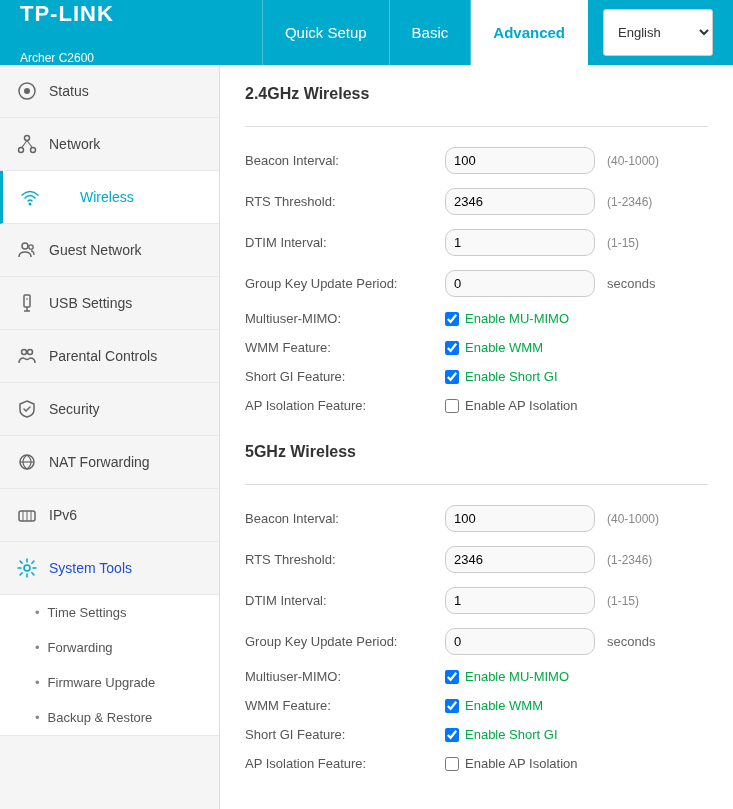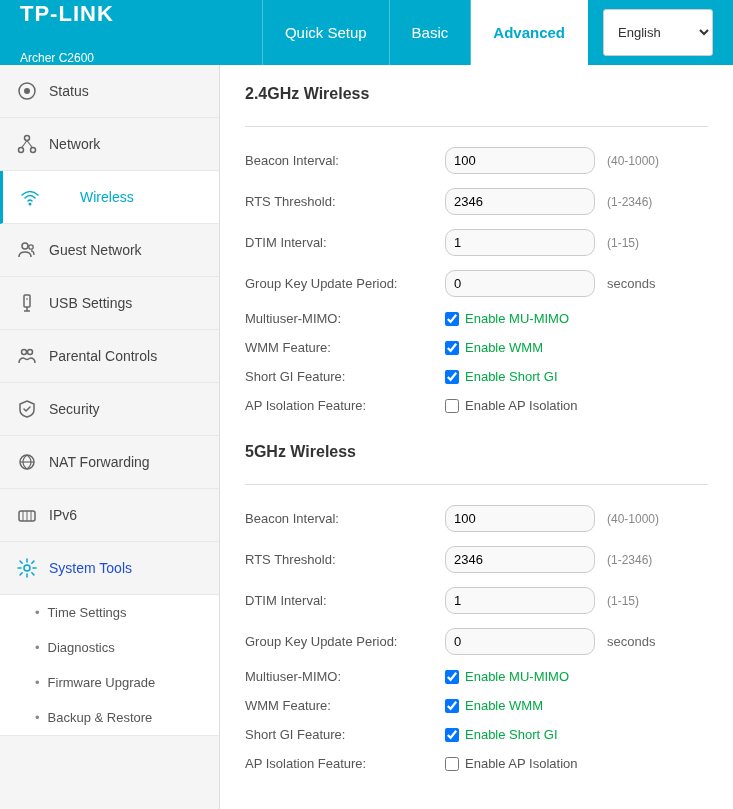--- a/index.html
+++ b/index.html
@@ -348,21 +348,21 @@
         </svg>
       </span>
       <span class="sidebar-label" style="color:#1d4ed8;">System Tools</span>
     </div>
 
     <div class="sidebar-sub">
       <div class="sidebar-sub-item">
         <span>Time Settings</span>
       </div>
       <div class="sidebar-sub-item">
-        <span>Diagnostics</span>
+        <span>Forwarding</span>
       </div>
       <div class="sidebar-sub-item">
         <span>Firmware Upgrade</span>
       </div>
       <div class="sidebar-sub-item">
         <span>Backup &amp; Restore</span>
       </div>
     </div>
 
   </aside>

